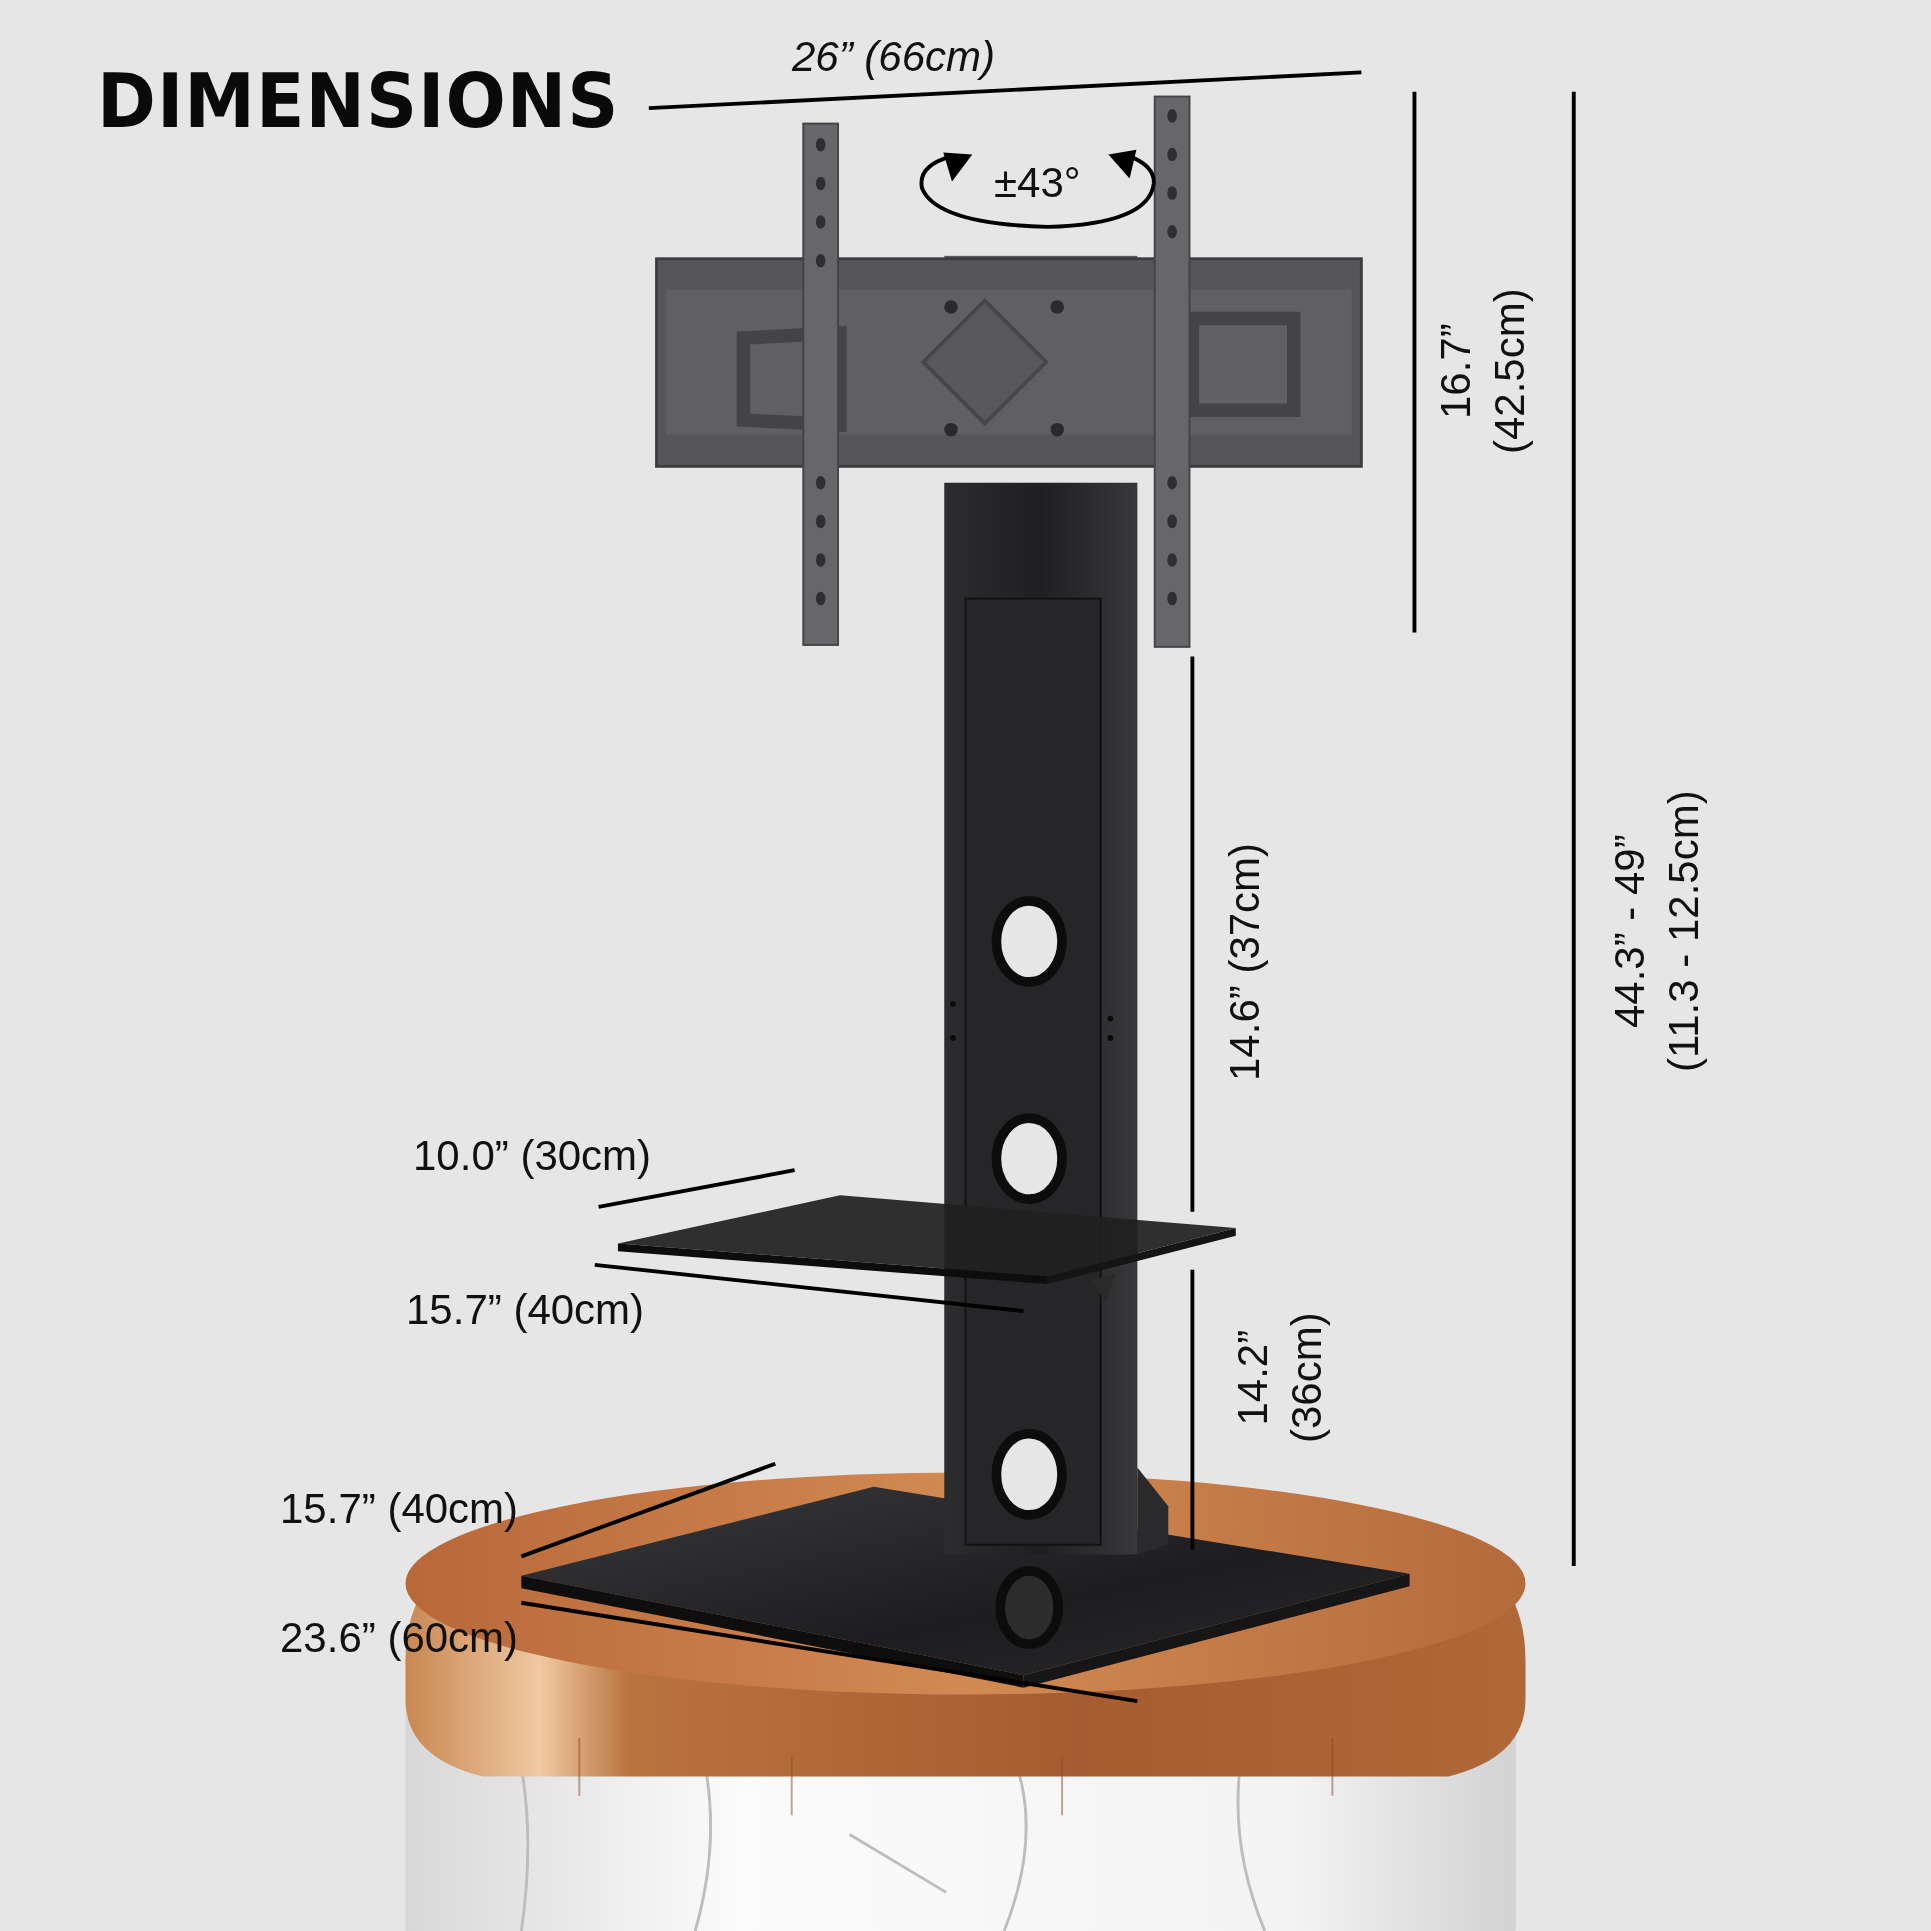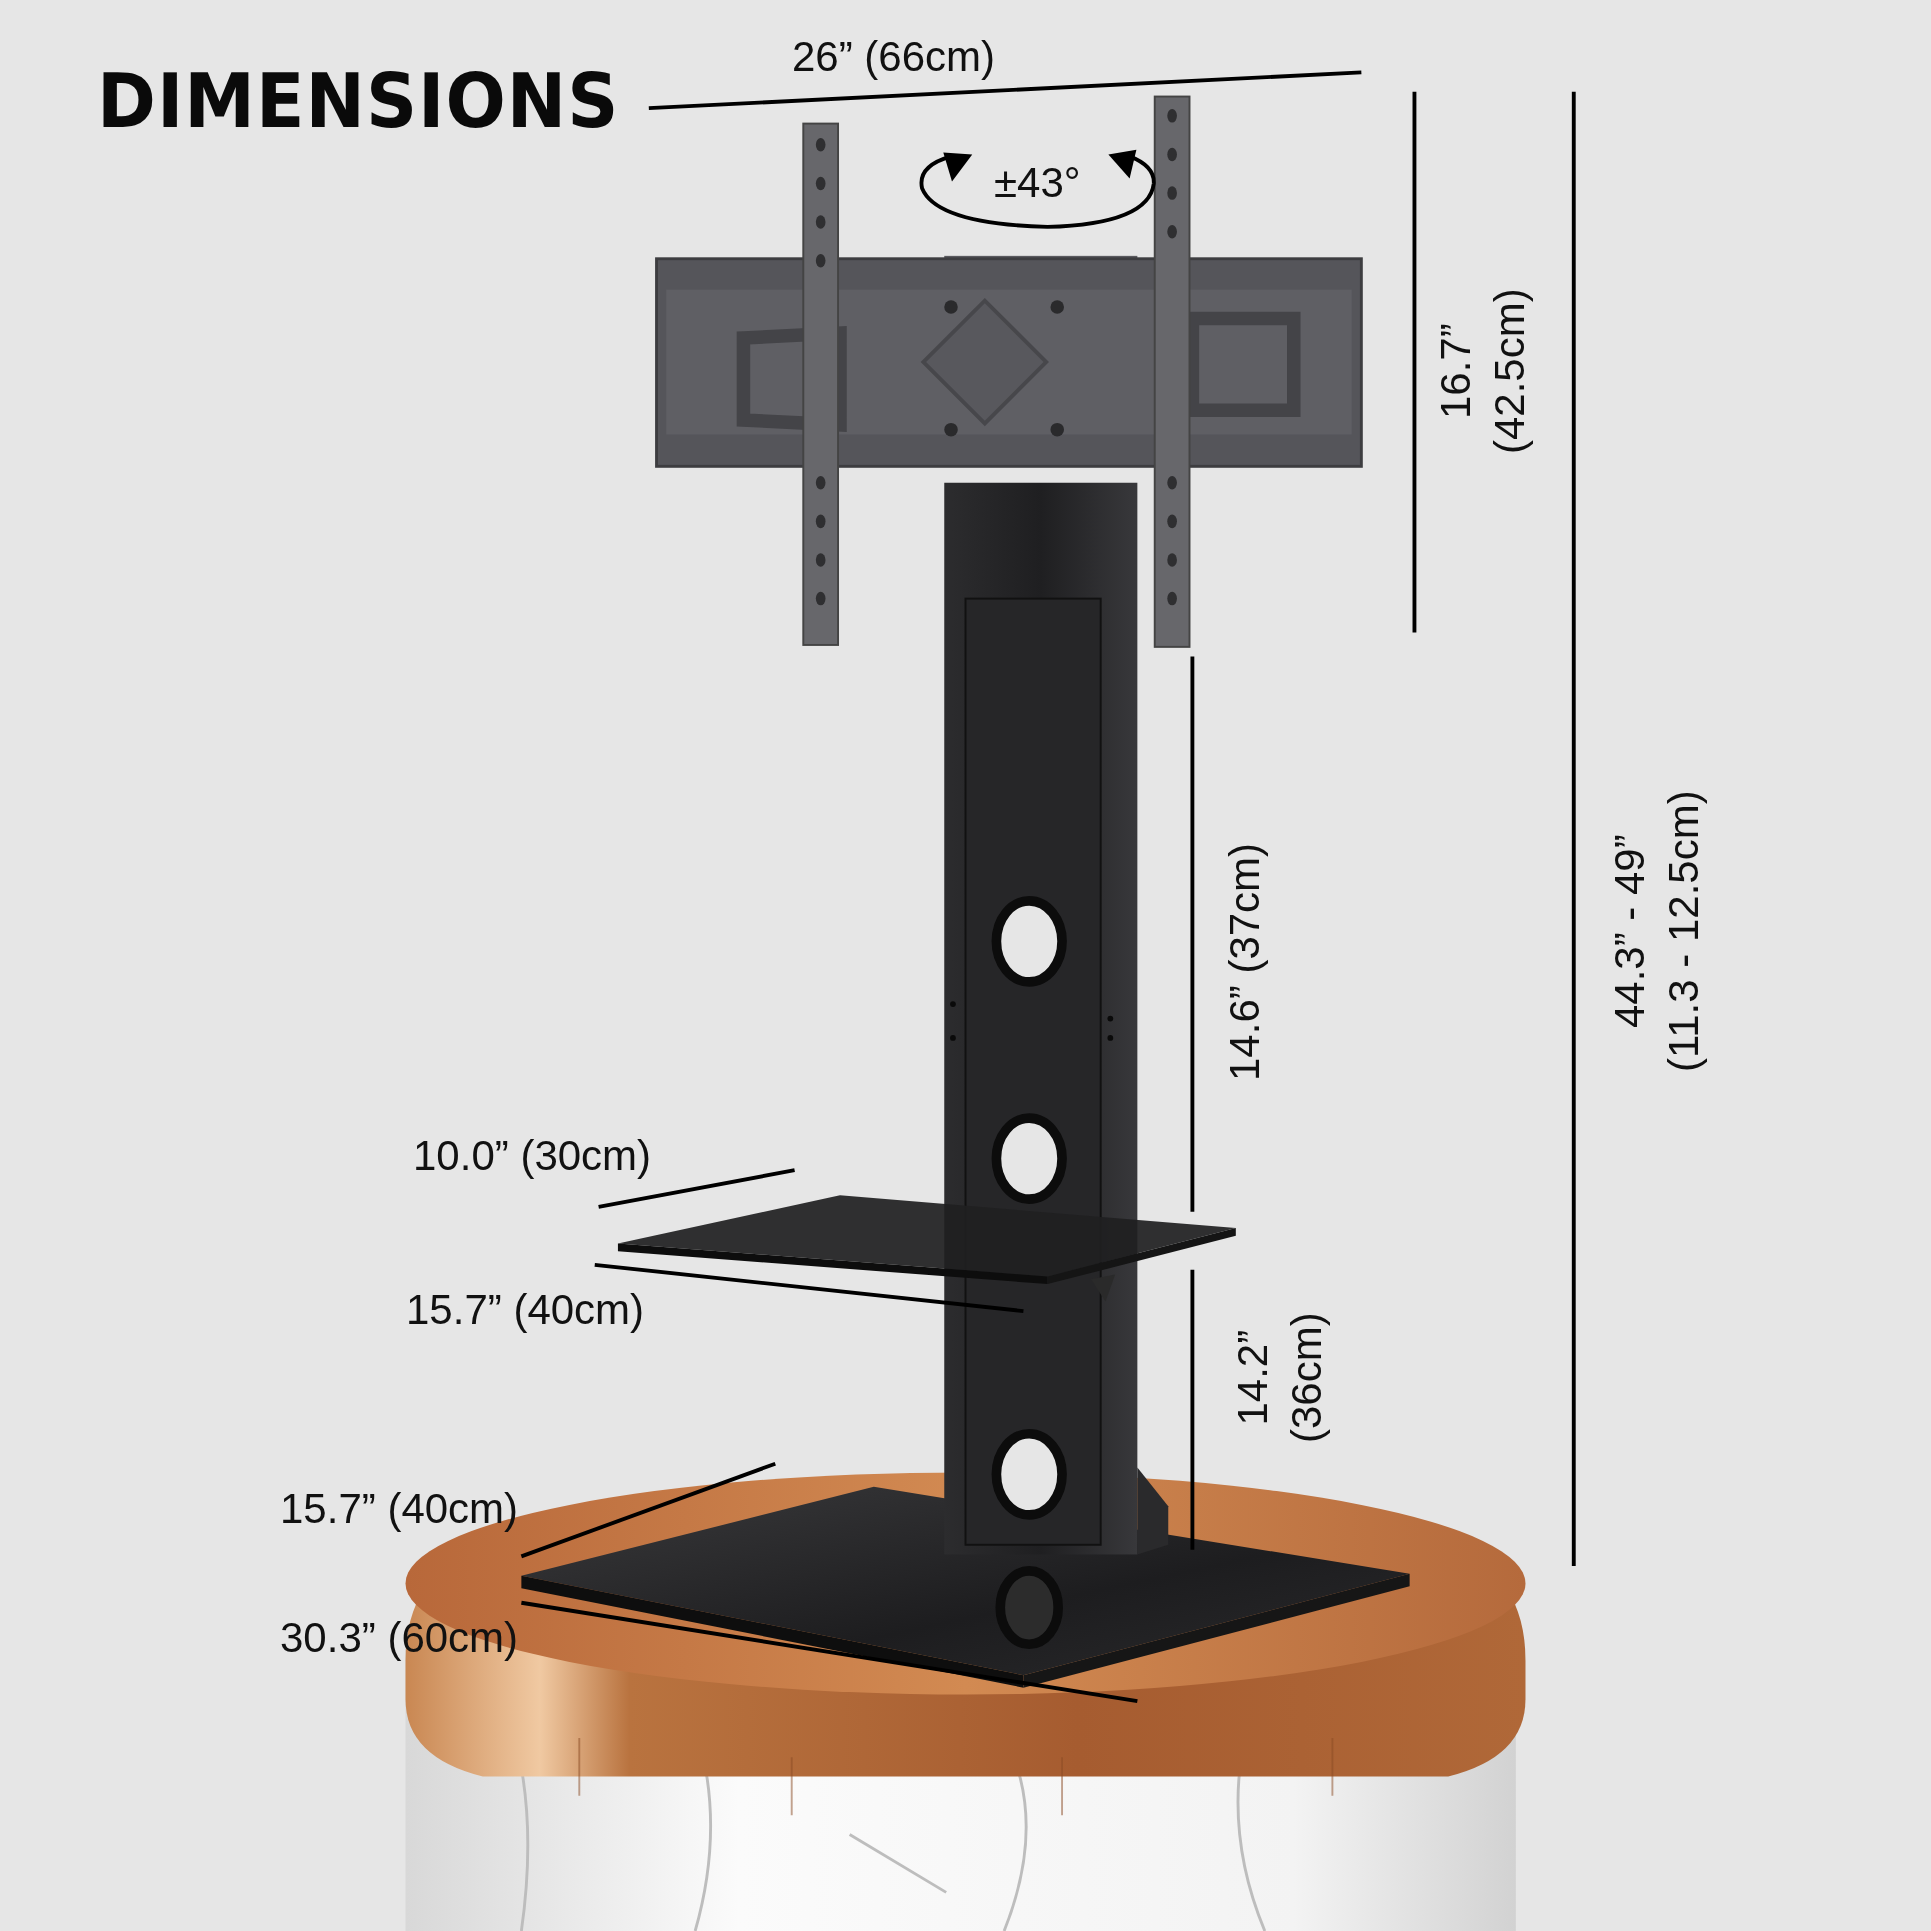--- a/index.html
+++ b/index.html
@@ -147,21 +147,21 @@
 
   <g>
     <path d="M985 162 Q950 172 955 195 Q970 232 1085 235 Q1190 232 1195 190 Q1196 172 1170 162" stroke="#000" stroke-width="4" fill="none"></path>
     <polygon points="977,158 1007,160 986,188" fill="#000"></polygon>
     <polygon points="1177,155 1148,160 1170,185" fill="#000"></polygon>
   </g>
 </svg>
 
 <div class="title">DIMENSIONS</div>
 
-<div class="label" style="left:792px; top:33px;">26” (66cm)</div>
+<div class="label" style="left:792px; top:33px;font-style:italic;">26” (66cm)</div>
 <div class="label" style="left:994px; top:159px; font-size:42px;">±43°</div>
 
 <div class="vlabel" style="left:1429px; top:454px;">
   <span>16.7”</span>
   <span>(42.5cm)</span>
 </div>
 
 <div class="vlabel" style="left:1218px; top:1081px;">
   <span>14.6” (37cm)</span>
 </div>
@@ -172,14 +172,14 @@
 </div>
 
 <div class="vlabel" style="left:1226px; top:1443px;">
   <span>14.2”</span>
   <span>(36cm)</span>
 </div>
 
 <div class="label" style="left:413px; top:1132px;">10.0” (30cm)</div>
 <div class="label" style="left:406px; top:1286px;">15.7” (40cm)</div>
 <div class="label" style="left:280px; top:1485px;">15.7” (40cm)</div>
-<div class="label" style="left:280px; top:1614px;">30.3” (60cm)</div>
+<div class="label" style="left:280px; top:1614px;">23.6” (60cm)</div>
 
 
 </body></html>

